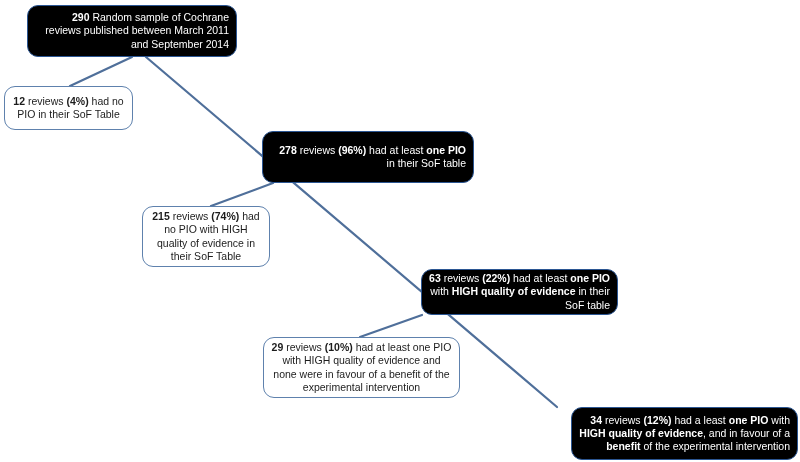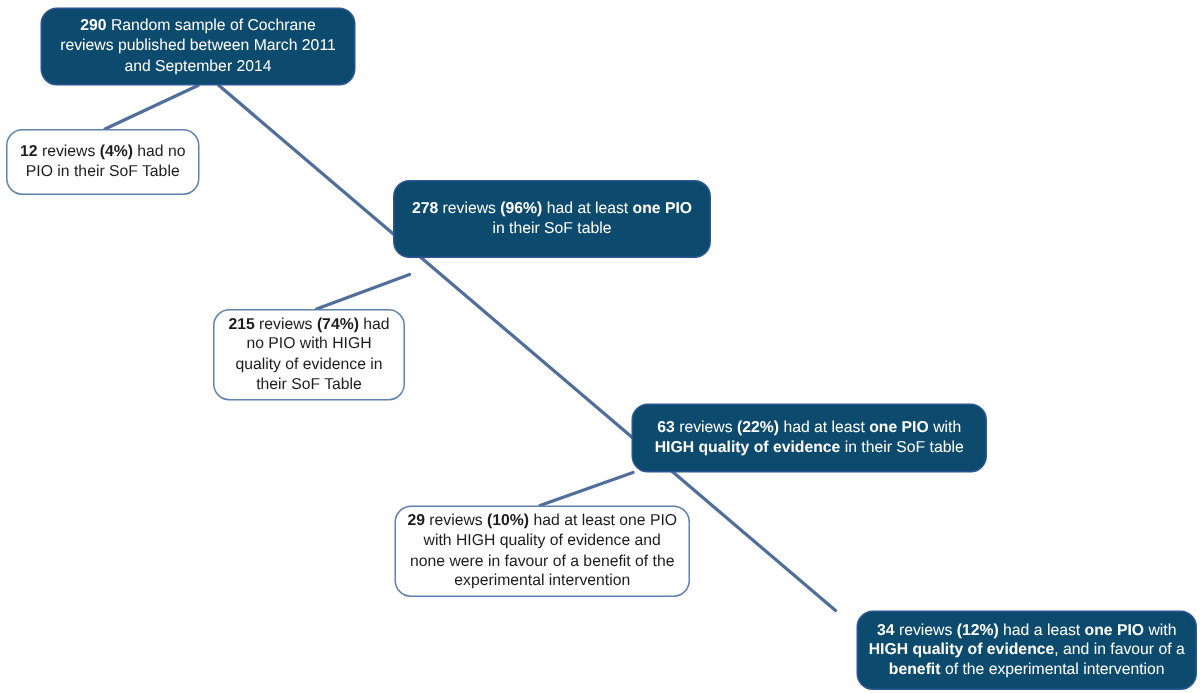--- a/index.html
+++ b/index.html
@@ -43,44 +43,45 @@
     line-height: 1.25;
   }
 
   .node .node-text {
     display: block;
     width: 100%;
     padding: 0 7px;
   }
 
   .node-filled {
-    background: #0c4a6e;
+    background: #000000;
     color: #ffffff;
     border: 1px solid #2b5693;
     font-size: 10.5px;
+    text-align: right;
   }
 
   .node-outline {
     background: #ffffff;
     color: #1c1c1c;
     border: 1.4px solid #5e81ad;
     font-size: 10.5px;
     justify-content: flex-end;
   }
 
   .node b {
     font-weight: bold;
   }
 
   
   #node-total      { left: 27px;  top: 5px;   width: 210px; height: 52px; }
   #node-no-pio     { left: 4px;   top: 86px;  width: 129px; height: 44px; }
-  #node-one-pio    { left: 262px; top: 120px; width: 212px; height: 52px; }
+  #node-one-pio    { left: 262px; top: 131px; width: 212px; height: 52px; }
   #node-no-high    { left: 142px; top: 206px; width: 128px; height: 61px; }
-  #node-has-high   { left: 421px; top: 269px; width: 237px; height: 46px; }
+  #node-has-high   { left: 421px; top: 269px; width: 197px; height: 46px; }
   #node-no-benefit { left: 263px; top: 337px; width: 197px; height: 61px; }
   #node-benefit    { left: 571px; top: 407px; width: 227px; height: 53px; }
 </style>
 </head>
 <body>
 
 <div id="flow-canvas">
 
   <svg class="connector-layer" viewBox="0 0 800 462" width="800" height="462" xmlns="http://www.w3.org/2000/svg">
     <g stroke="#4f6f9a" stroke-width="2.2" fill="none" stroke-linecap="round">

